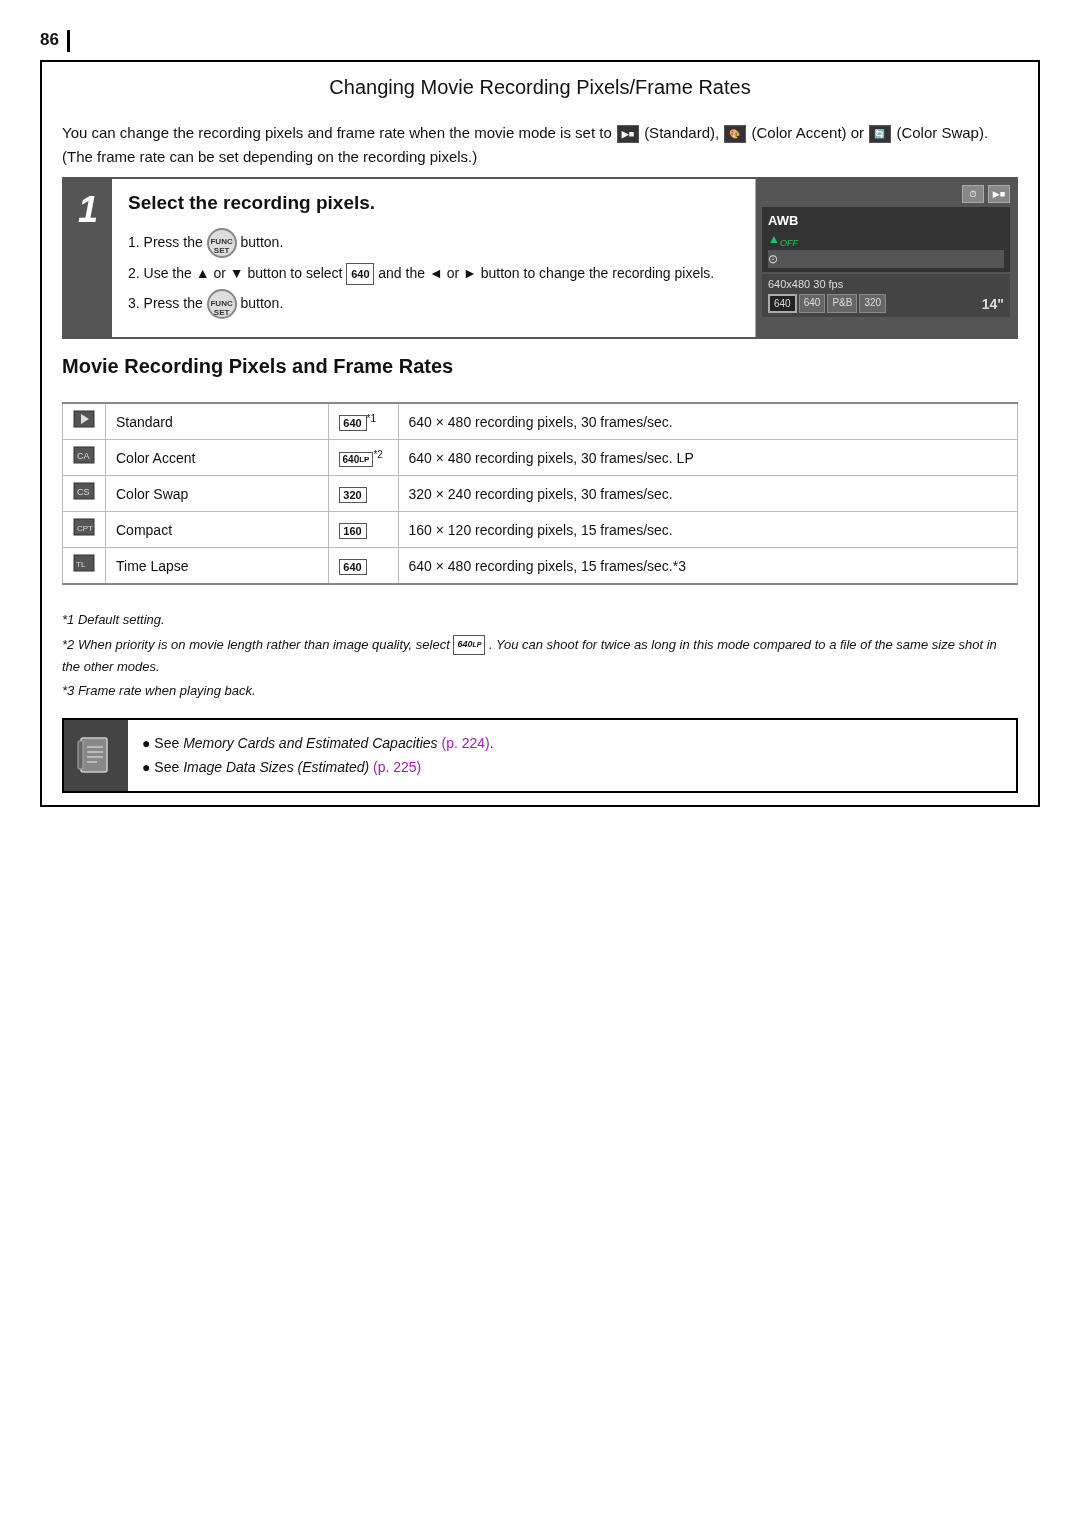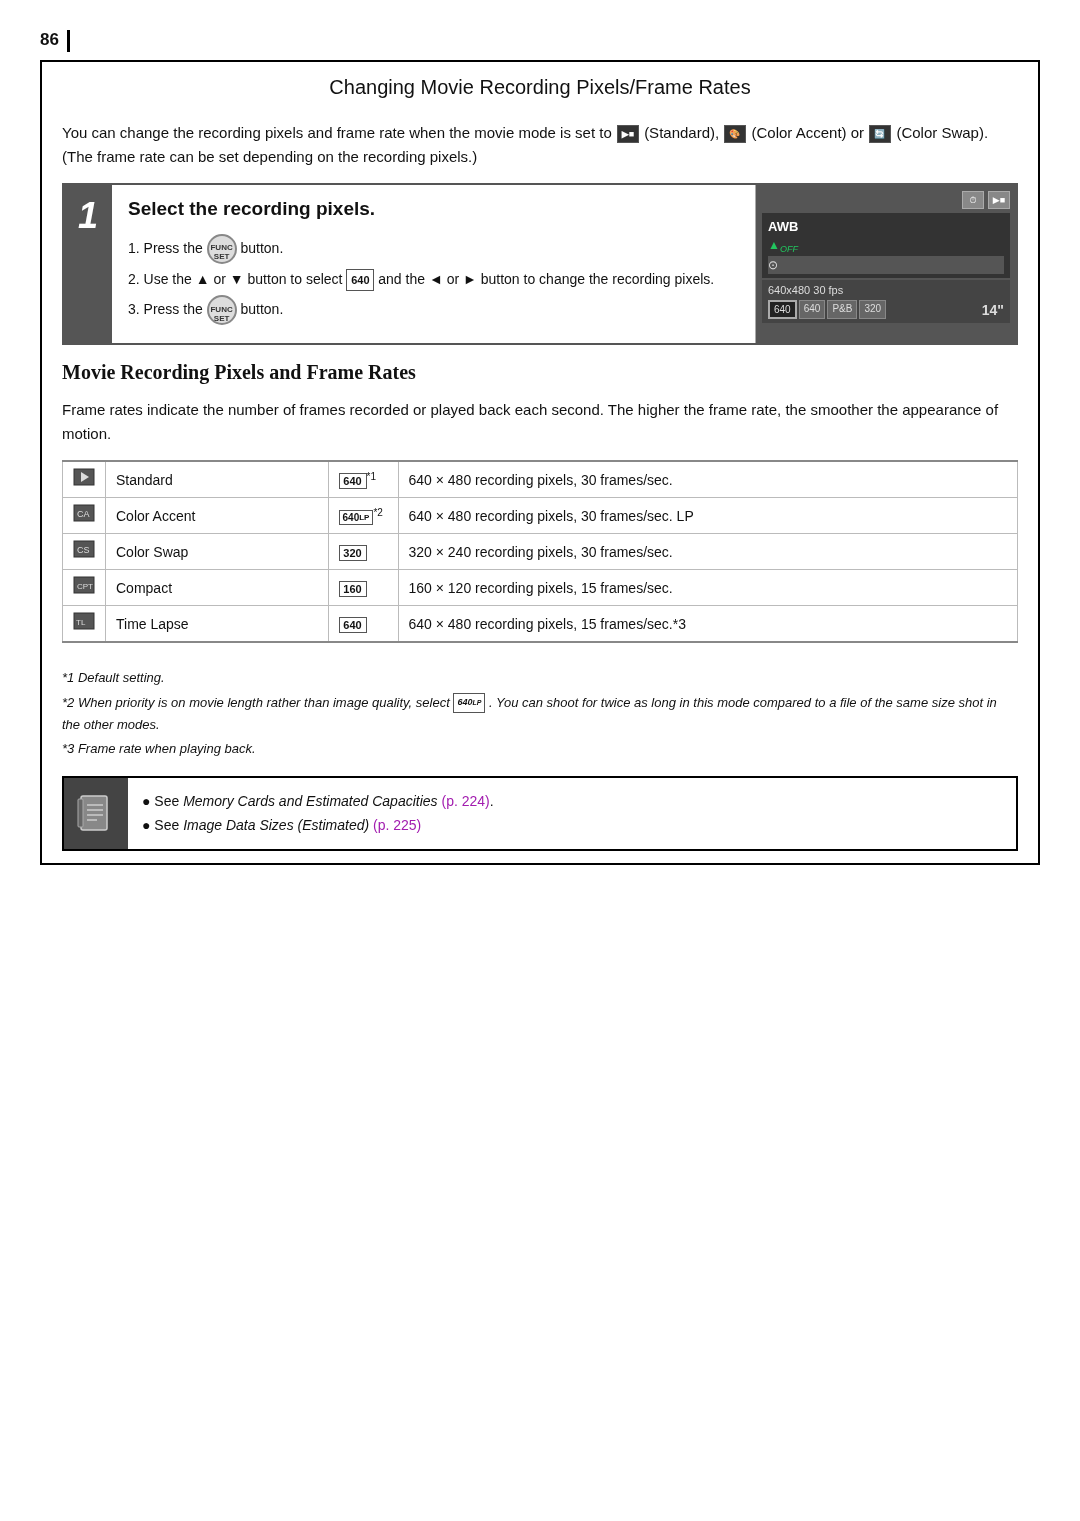--- a/index.html
+++ b/index.html
@@ -38,21 +38,21 @@
       background: #fff;
       padding: 14px 20px 10px 20px;
       border-bottom: none;
     }
     .section-title {
       font-size: 20px;
       font-weight: normal;
       text-align: center;
     }
     .intro-text {
-      padding: 12px 20px 14px 20px;
+      padding: 12px 20px 8px 20px;
       font-size: 15px;
       line-height: 1.6;
     }
 
     
     .step-box {
       border: 2px solid #555;
       margin: 0 20px 16px 20px;
       display: flex;
       flex-direction: row;
@@ -216,22 +216,21 @@
       background: #fff;
     }
 
     
     .section2 {
       padding: 0 20px 16px 20px;
     }
     .section2-title {
       font-size: 20px;
       font-weight: bold;
-      margin-bottom: 14px;
-      font-family: Liberation Serif, serif;
+      margin-bottom: 24px;
     }
     .section2-desc {
       font-size: 15px;
       line-height: 1.6;
       margin-bottom: 14px;
     }
 
     
     .mode-table {
       width: 100%;
@@ -405,21 +404,20 @@
             </div>
             <div class="inch-label">14"</div>
           </div>
         </div>
       </div>
     </div>
   </div>
 
   <div class="section2">
     <div class="section2-title">Movie Recording Pixels and Frame Rates</div>
-    <div class="section2-desc">Frame rates indicate the number of frames recorded or played back each second. The higher the frame rate, the smoother the appearance of motion.</div>
 
     <table class="mode-table">
       <tbody>
         <tr>
           <td class="mode-icon-cell">
             <svg width="22" height="18" viewBox="0 0 22 18">
               <rect x="1" y="1" width="20" height="16" fill="#555" stroke="#333" stroke-width="1"></rect>
               <polygon points="8,4 16,9 8,14" fill="#ddd"></polygon>
             </svg>
           </td>

